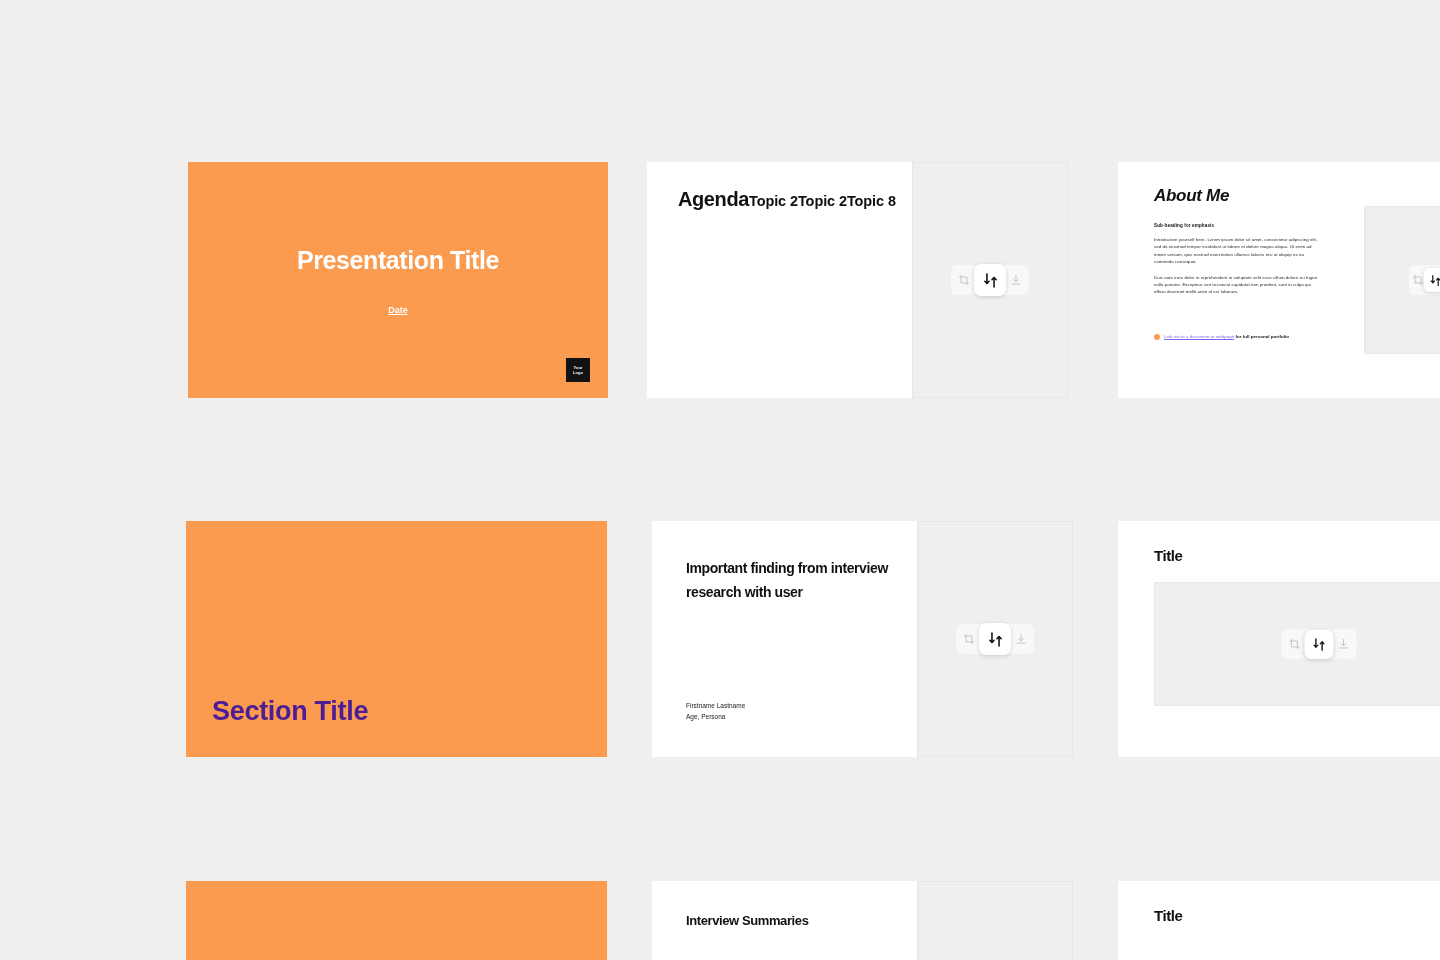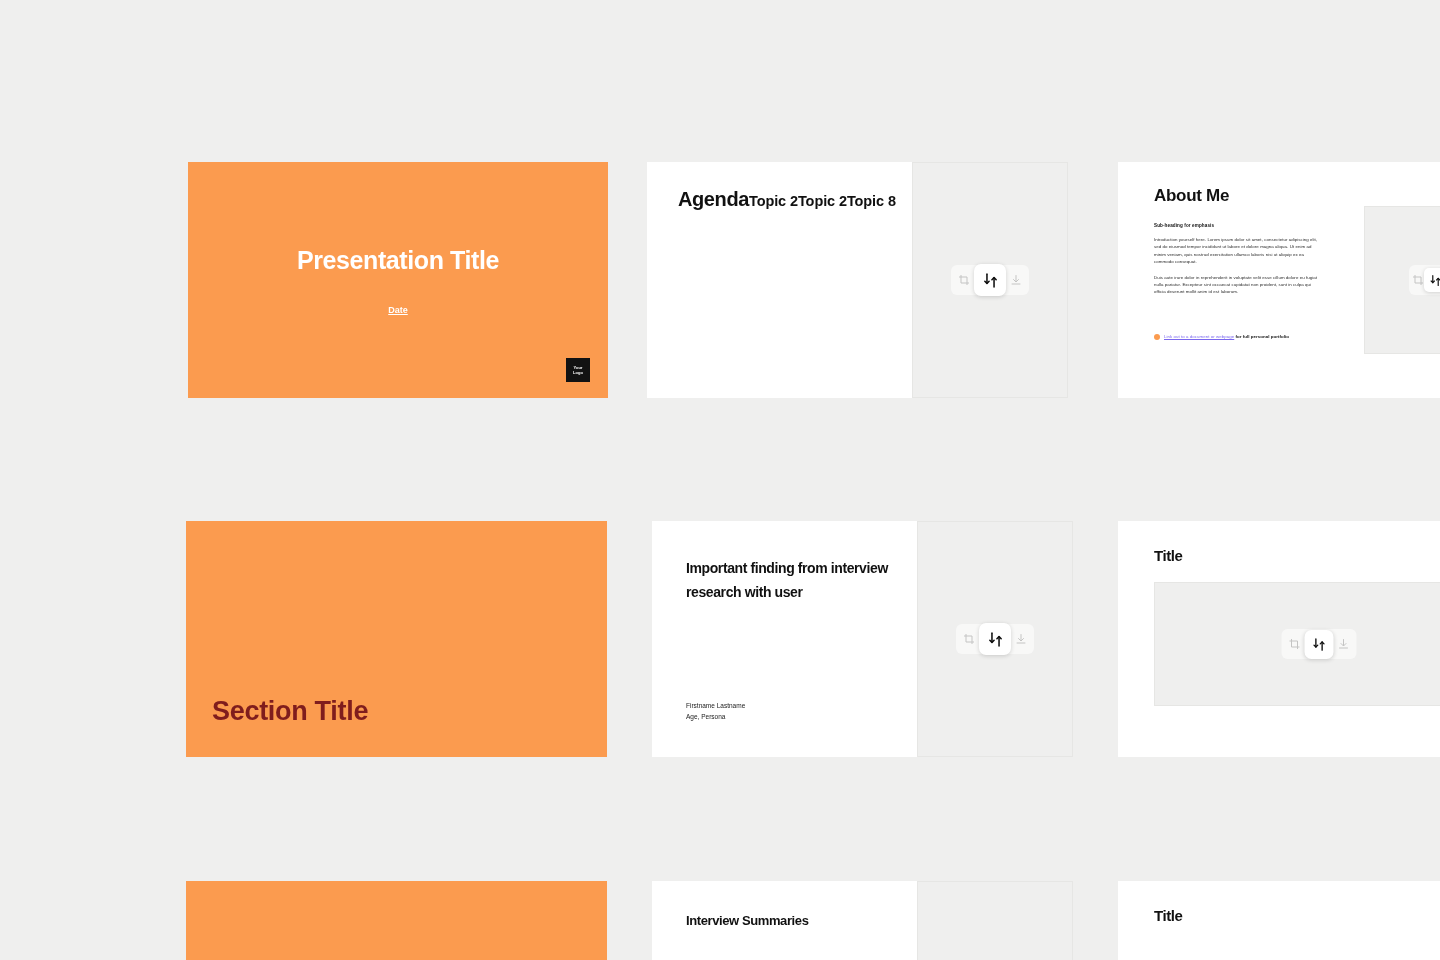--- a/index.html
+++ b/index.html
@@ -37,21 +37,21 @@
     color: #ffffff;
     letter-spacing: -0.4px;
   }
   .date-line {
     font-weight: 700;
     color: #ffffff;
     text-decoration: underline;
   }
   .section-title {
     font-weight: 700;
-    color: #7f1d1d;
+    color: #4c1d95;
     font-size: 27px;
     letter-spacing: -0.3px;
   }
   .slide-heading {
     font-weight: 700;
     color: #111111;
     letter-spacing: -0.4px;
   }
   .agenda-item {
     font-weight: 700;
@@ -92,21 +92,21 @@
     padding: 26px 0 0 31px;
   }
   #slide-agenda .slide-heading { font-size: 20px; margin-bottom: 16px; }
 
   
   #slide-about {
     left: 1118px; top: 162px; width: 322px; height: 236px;
     padding: 24px 0 0 36px;
     flex-direction: column;
   }
-  #slide-about .slide-heading { font-size: 17px; letter-spacing: -0.3px; }
+  #slide-about .slide-heading { font-size: 17px; letter-spacing: -0.3px; font-style: italic; }
   .sub-heading {
     font-weight: 700;
     font-size: 4.6px;
     color: #111111;
     margin-top: 17px;
     letter-spacing: 0.1px;
   }
   .body-para {
     font-size: 4.4px;
     line-height: 7.4px;

